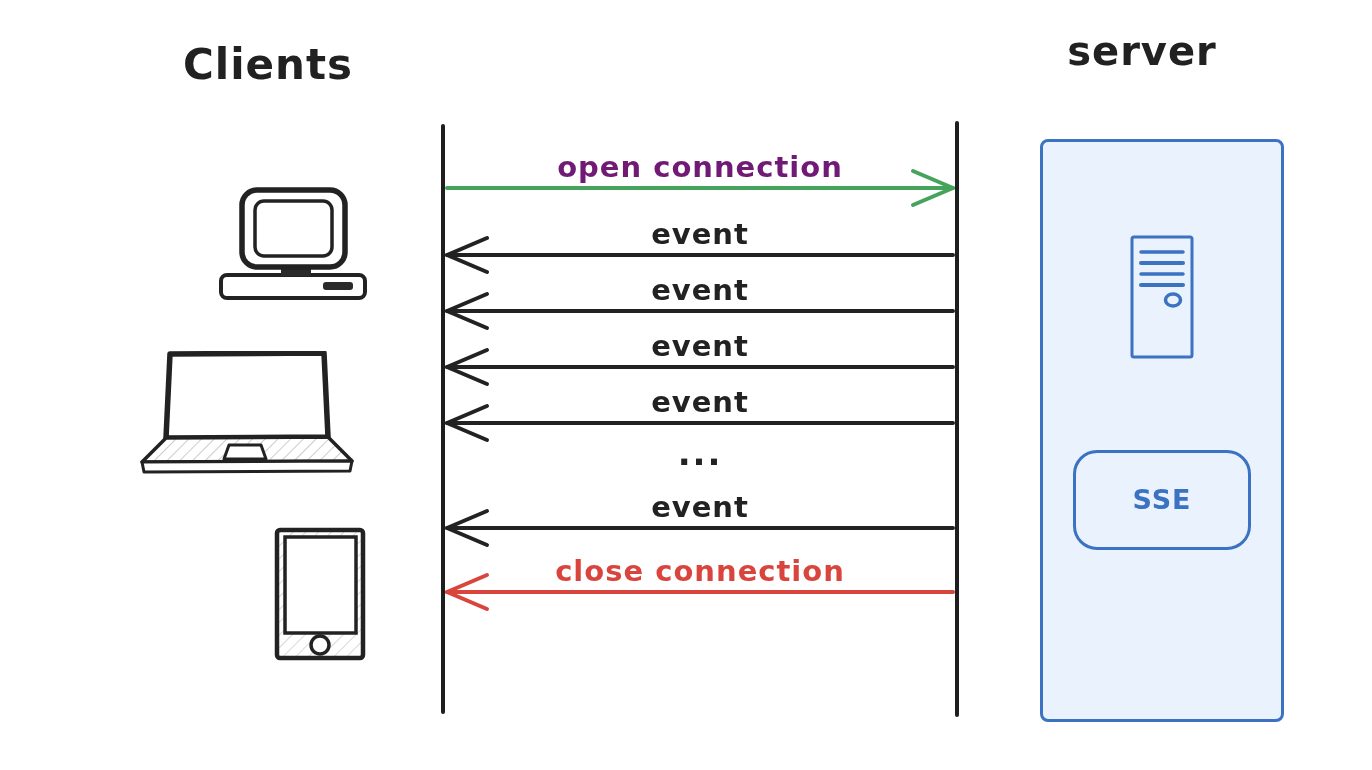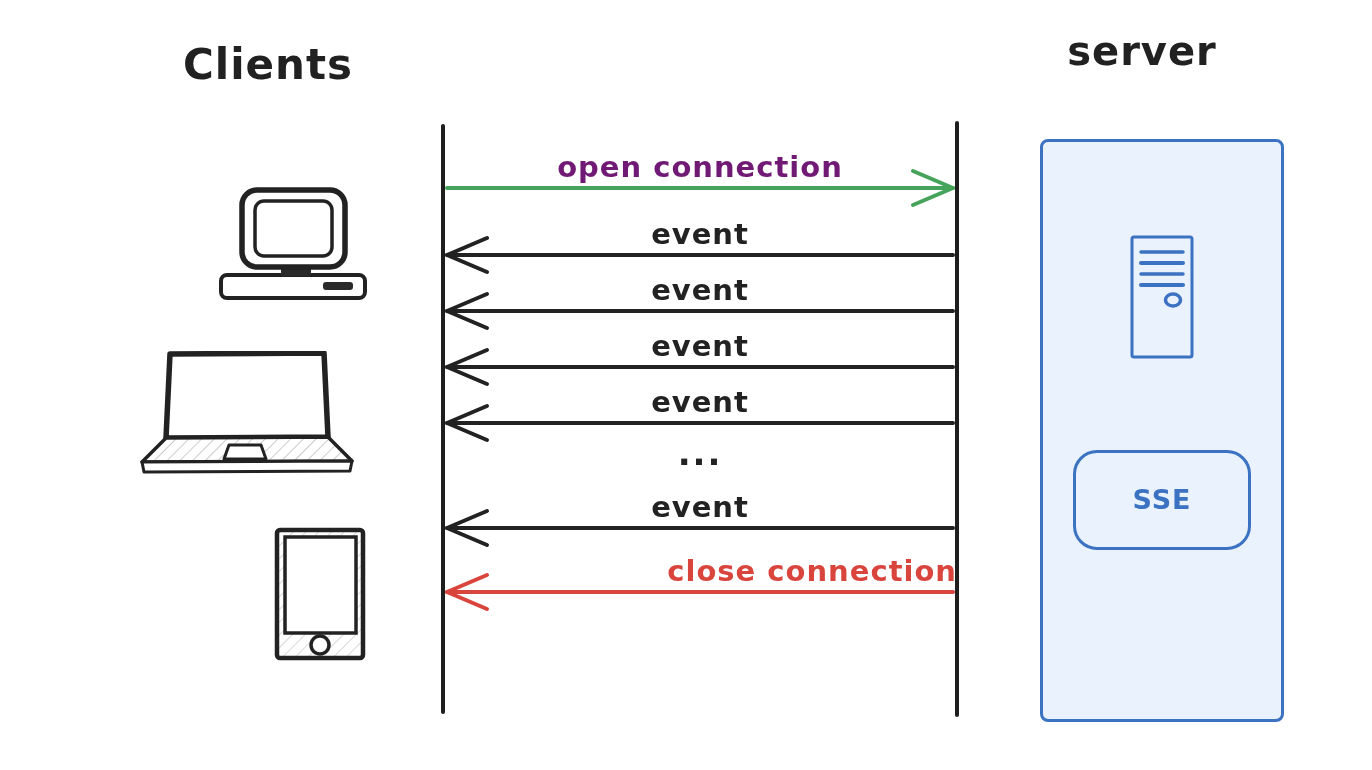--- a/index.html
+++ b/index.html
@@ -116,21 +116,21 @@
       <svg width="514" height="44" viewBox="0 0 514 44" class="arrow-svg" style="top: 401px;">
         <line x1="4" x2="510" y1="22" y2="22" stroke="#222222" stroke-width="4" stroke-linecap="round"></line>
         <polyline points="44,5 4,22 44,39" fill="none" stroke="#222222" stroke-width="4" stroke-linecap="round" stroke-linejoin="round"></polyline>
       </svg>
       <div class="msg-label ellipsis" style="color: rgb(34, 34, 34); top: 436px;">...</div>
       <div class="msg-label" style="color: rgb(34, 34, 34); top: 490px;">event</div>
       <svg width="514" height="44" viewBox="0 0 514 44" class="arrow-svg" style="top: 506px;">
         <line x1="4" x2="510" y1="22" y2="22" stroke="#222222" stroke-width="4" stroke-linecap="round"></line>
         <polyline points="44,5 4,22 44,39" fill="none" stroke="#222222" stroke-width="4" stroke-linecap="round" stroke-linejoin="round"></polyline>
       </svg>
-      <div class="msg-label" style="color: rgb(217, 69, 60); top: 554px; text-align: right;">close connection</div>
+      <div class="msg-label" style="color: rgb(217, 69, 60); top: 554px;">close connection</div>
       <svg width="514" height="44" viewBox="0 0 514 44" class="arrow-svg" style="top: 570px;">
         <line x1="4" x2="510" y1="22" y2="22" stroke="#d9453c" stroke-width="4" stroke-linecap="round"></line>
         <polyline points="44,5 4,22 44,39" fill="none" stroke="#d9453c" stroke-width="4" stroke-linecap="round" stroke-linejoin="round"></polyline>
       </svg>
     </div>
 
   <div class="server-box">
     <svg class="tower-icon" width="66" height="126" viewBox="0 0 66 126" fill="none" xmlns="http://www.w3.org/2000/svg">
       <rect x="3" y="3" width="60" height="120" rx="2" fill="none" stroke="#3b72c1" stroke-width="3"></rect>
       <line x1="12" y1="18" x2="54" y2="18" stroke="#3b72c1" stroke-width="3.5" stroke-linecap="round"></line>

